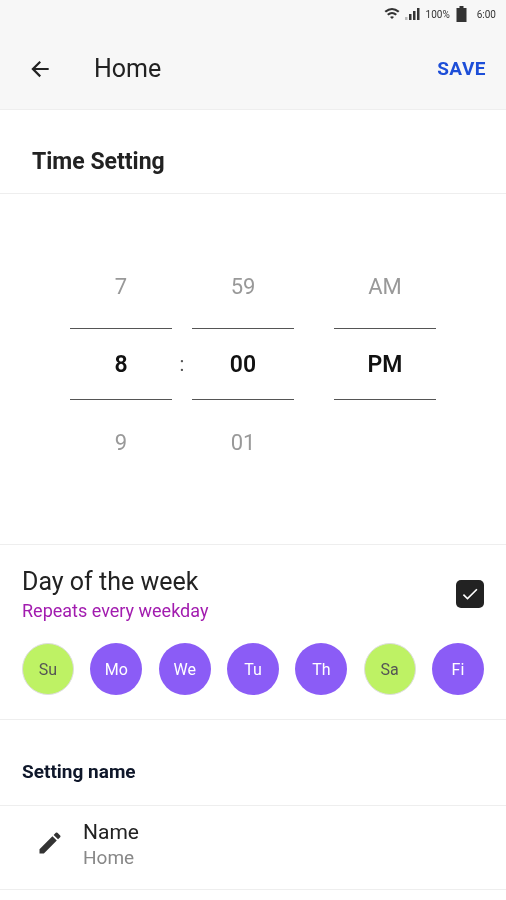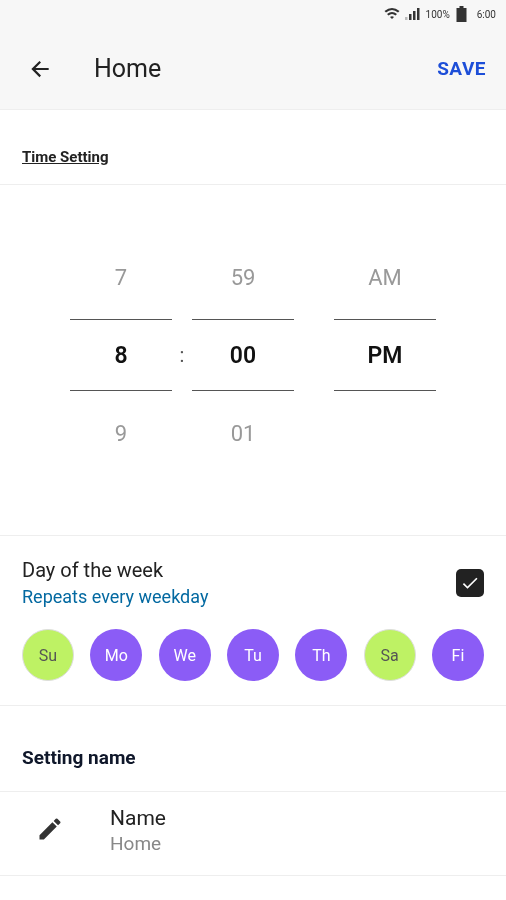--- a/index.html
+++ b/index.html
@@ -51,25 +51,24 @@
   .save-btn {
     font-size: 19px;
     font-weight: 700;
     letter-spacing: 0.5px;
     color: #1d4ed8;
     cursor: pointer;
   }
 
   
   .section-header {
-    padding: 38px 22px 18px;
-    font-size: 15px;
+    padding: 38px 32px 18px;
+    font-size: 23px;
     font-weight: 700;
     color: #222;
-    text-decoration: underline;
   }
   .section-divider {
     height: 1px;
     background: #eee;
   }
 
   
   .time-picker {
     padding: 50px 70px 60px;
     border-bottom: 1px solid #eee;
@@ -109,27 +108,27 @@
     padding: 22px 22px 24px;
     border-bottom: 1px solid #eee;
   }
   .day-header-row {
     display: flex;
     justify-content: space-between;
     align-items: center;
     margin-bottom: 22px;
   }
   .day-title {
-    font-size: 20px;
+    font-size: 25px;
     color: #222;
     margin-bottom: 4px;
   }
   .day-sub {
     font-size: 18px;
-    color: #0369a1;
+    color: #a21caf;
   }
   .check-box {
     width: 28px; height: 28px;
     border-radius: 5px;
     background: #222;
     display: flex; align-items: center; justify-content: center;
     cursor: pointer;
   }
   .days-row {
     display: flex;
@@ -152,21 +151,21 @@
     font-size: 19px;
     font-weight: 700;
     color: #0f172a;
   }
   .name-row {
     display: flex;
     align-items: center;
     padding: 14px 22px 20px 36px;
     border-top: 1px solid #eee;
     border-bottom: 1px solid #eee;
-    gap: 46px;
+    gap: 19px;
     cursor: pointer;
   }
   .name-label {
     font-size: 21px;
     color: #222;
     margin-bottom: 2px;
   }
   .name-value {
     font-size: 19px;
     color: #888;

